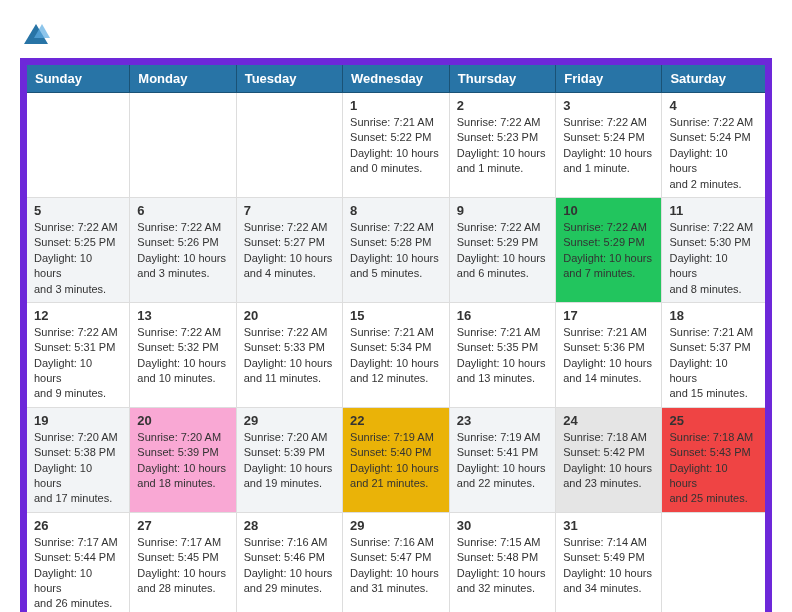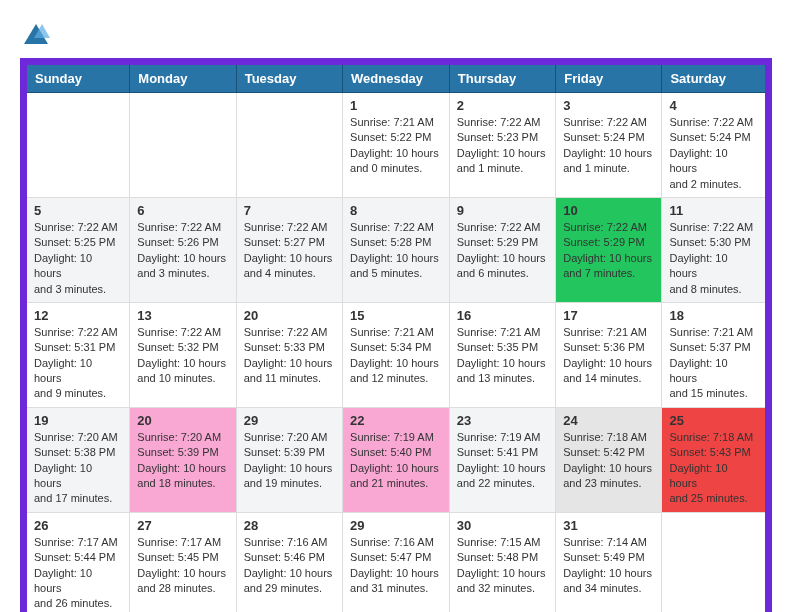--- a/index.html
+++ b/index.html
@@ -273,21 +273,21 @@
 Daylight: 10 hours
 and 18 minutes.</div>
         </td>
         <td style="background-color: rgb(242, 244, 246);">
           <span class="day-number">29</span>
           <div class="cell-content" style="white-space: pre-line;">Sunrise: 7:20 AM
 Sunset: 5:39 PM
 Daylight: 10 hours
 and 19 minutes.</div>
         </td>
-        <td style="background-color: #f9a8d4;">
+        <td style="background-color: #eab308;">
           <span class="day-number">22</span>
           <div class="cell-content" style="white-space: pre-line;">Sunrise: 7:19 AM
 Sunset: 5:40 PM
 Daylight: 10 hours
 and 21 minutes.</div>
         </td>
         <td style="background-color: rgb(242, 244, 246);">
           <span class="day-number">23</span>
           <div class="cell-content" style="white-space: pre-line;">Sunrise: 7:19 AM
 Sunset: 5:41 PM

